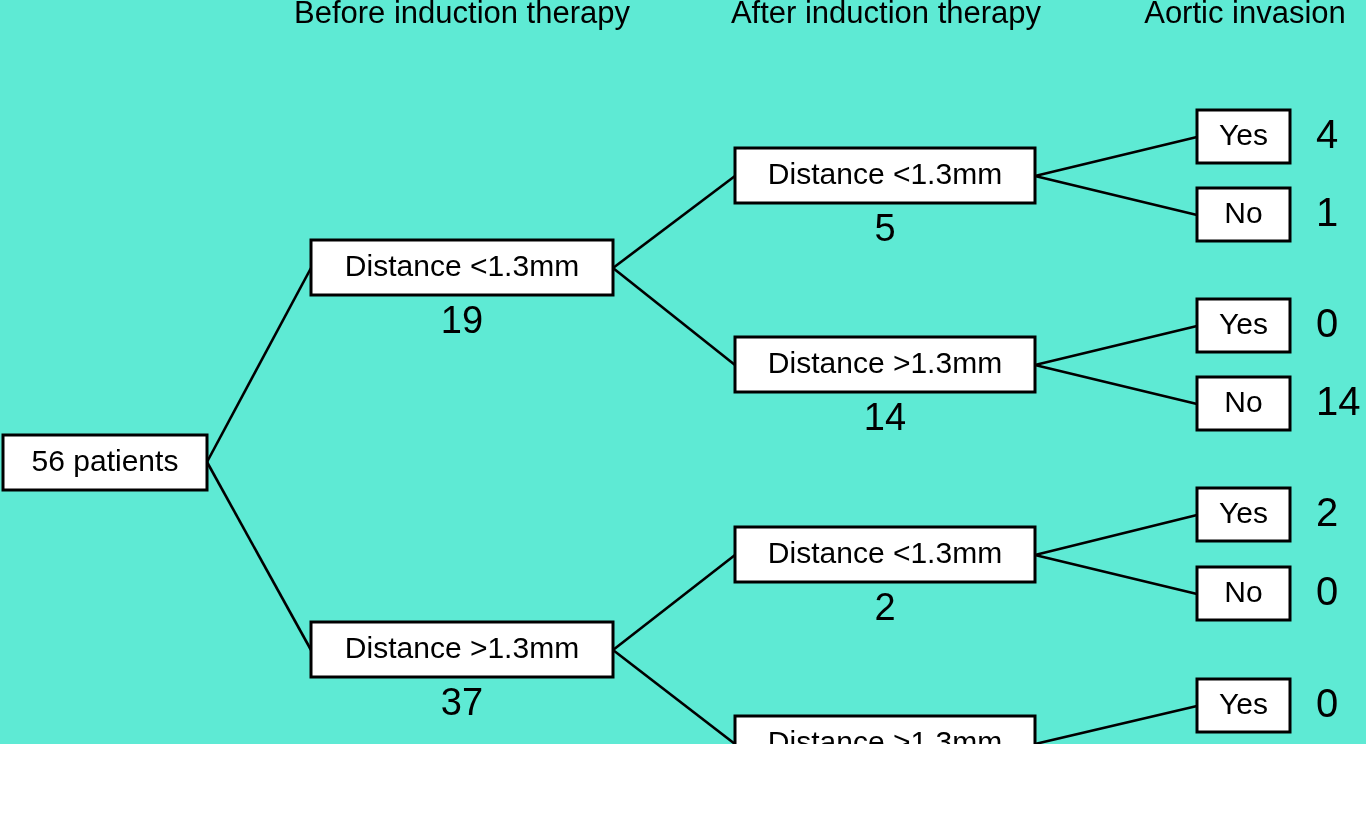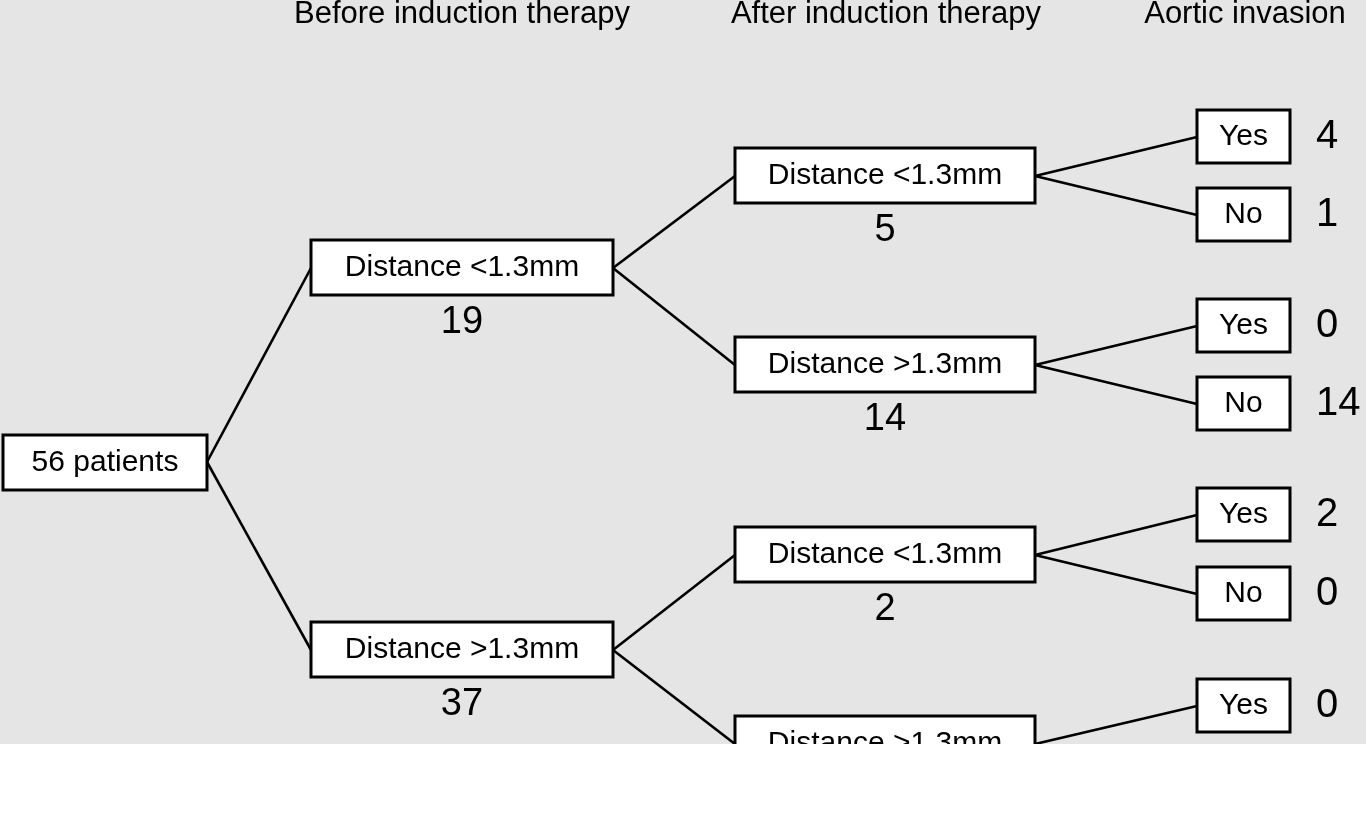--- a/index.html
+++ b/index.html
@@ -5,21 +5,21 @@
 <style>
   html, body {
     margin: 0;
     padding: 0;
     background: #ffffff;
   }
   #diagram-root {
     position: relative;
     width: 1366px;
     height: 744px;
-    background: #e5e5e5;
+    background: #5eead4;
     font-family: "Liberation Sans", sans-serif;
     overflow: hidden;
   }
   svg#tree-svg {
     display: block;
     width: 1366px;
     height: 828px;
   }
   .node-box {
     fill: #ffffff;

